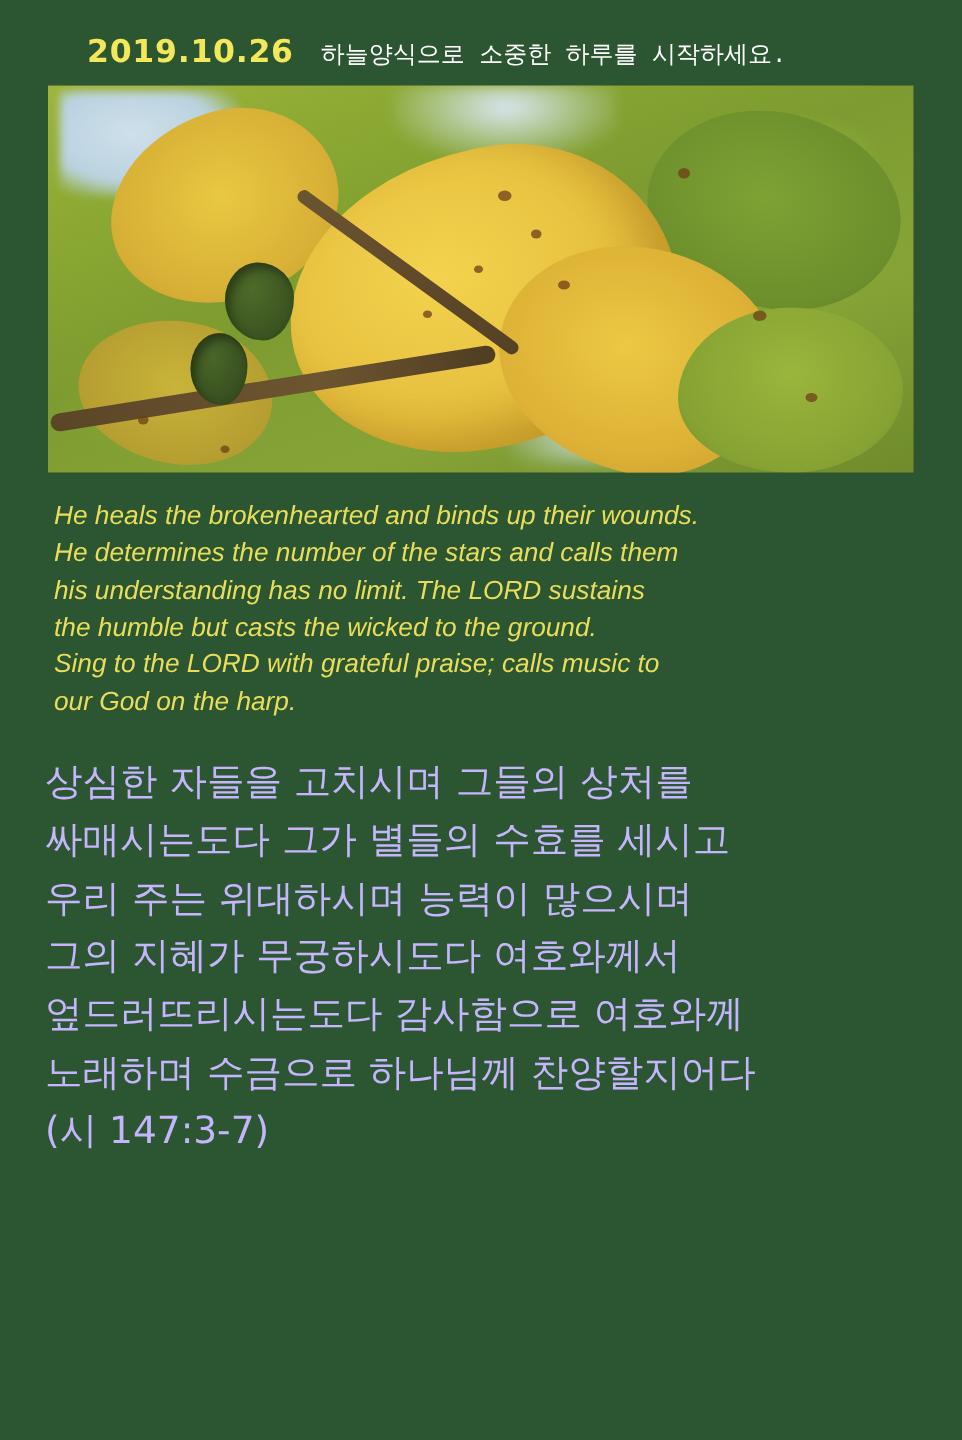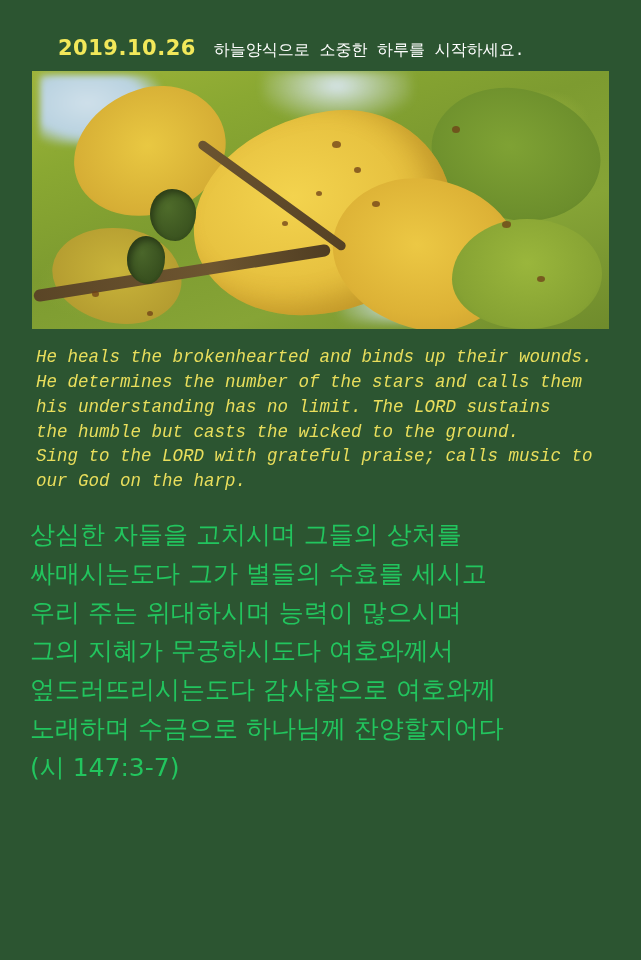--- a/index.html
+++ b/index.html
@@ -16,21 +16,21 @@
   .card {
     position: relative;
     width: 641px;
     height: 960px;
     background: #2c5531;
     box-sizing: border-box;
   }
   .header {
     display: flex;
     align-items: baseline;
-    padding: 36px 0 10px 58px;
+    padding: 22px 0 10px 58px;
   }
   .header-date {
     color: #f2e85a;
     font-size: 21px;
     font-weight: bold;
     letter-spacing: 0.5px;
     font-family: "DejaVu Sans", sans-serif;
   }
   .header-sub {
     color: #ffffff;
@@ -162,33 +162,33 @@
   .spot {
     position: absolute;
     background: #6e3f17;
     border-radius: 50%;
     opacity: 0.75;
   }
 
   
   .verse-en {
     color: #e9de5c;
-    font-family: Liberation Mono, monospace;
+    font-family: Liberation Sans, sans-serif;
     font-style: italic;
     font-size: 17.5px;
     line-height: 1.42;
     padding: 16px 34px 4px 36px;
   }
   .verse-en div {
     white-space: nowrap;
   }
 
   
   .verse-ko {
-    color: #22c55e;
+    color: #c4b5fd;
     font-family: "DejaVu Sans", "Liberation Sans", sans-serif;
     font-size: 25px;
     line-height: 1.55;
     padding: 18px 20px 0 30px;
   }
   .verse-ko div {
     white-space: nowrap;
   }
 </style>
 </head>

